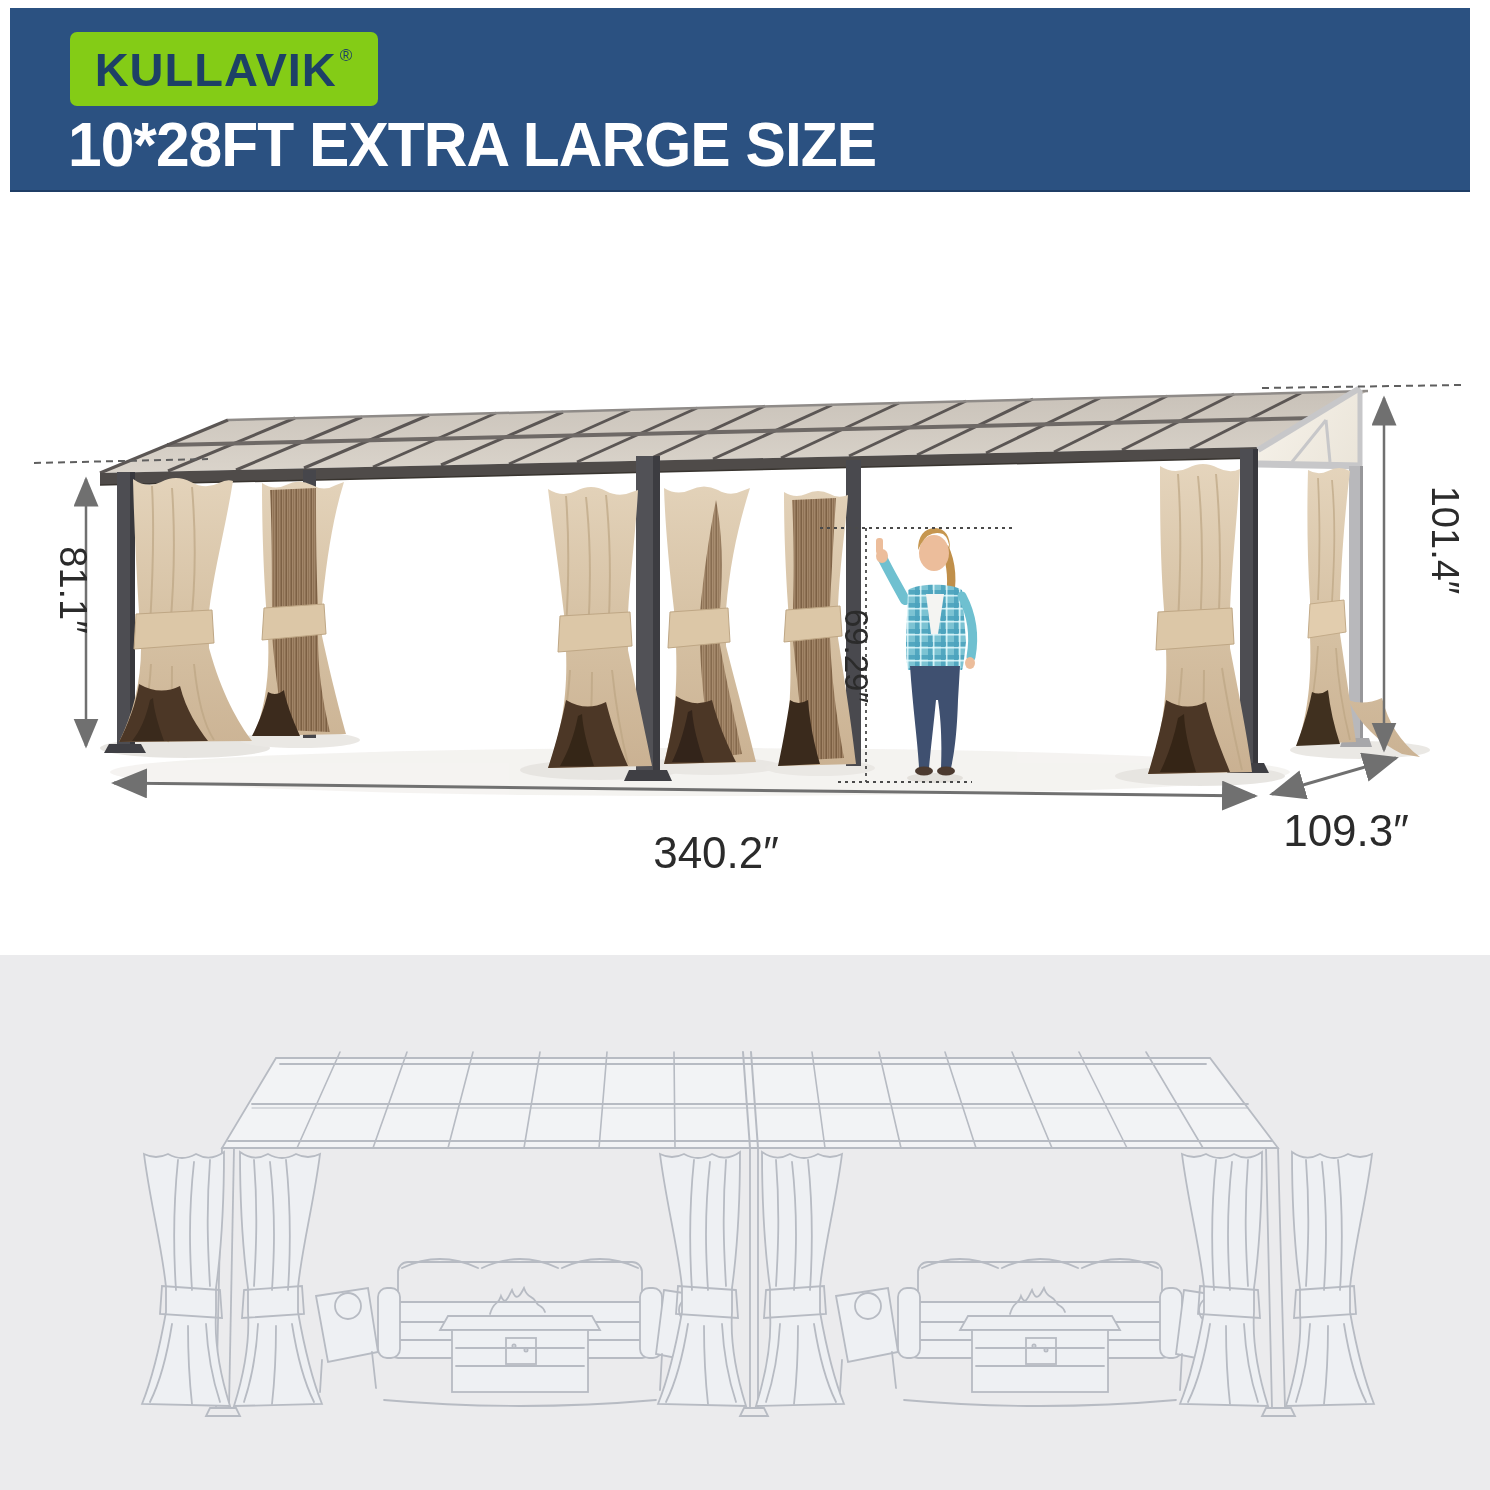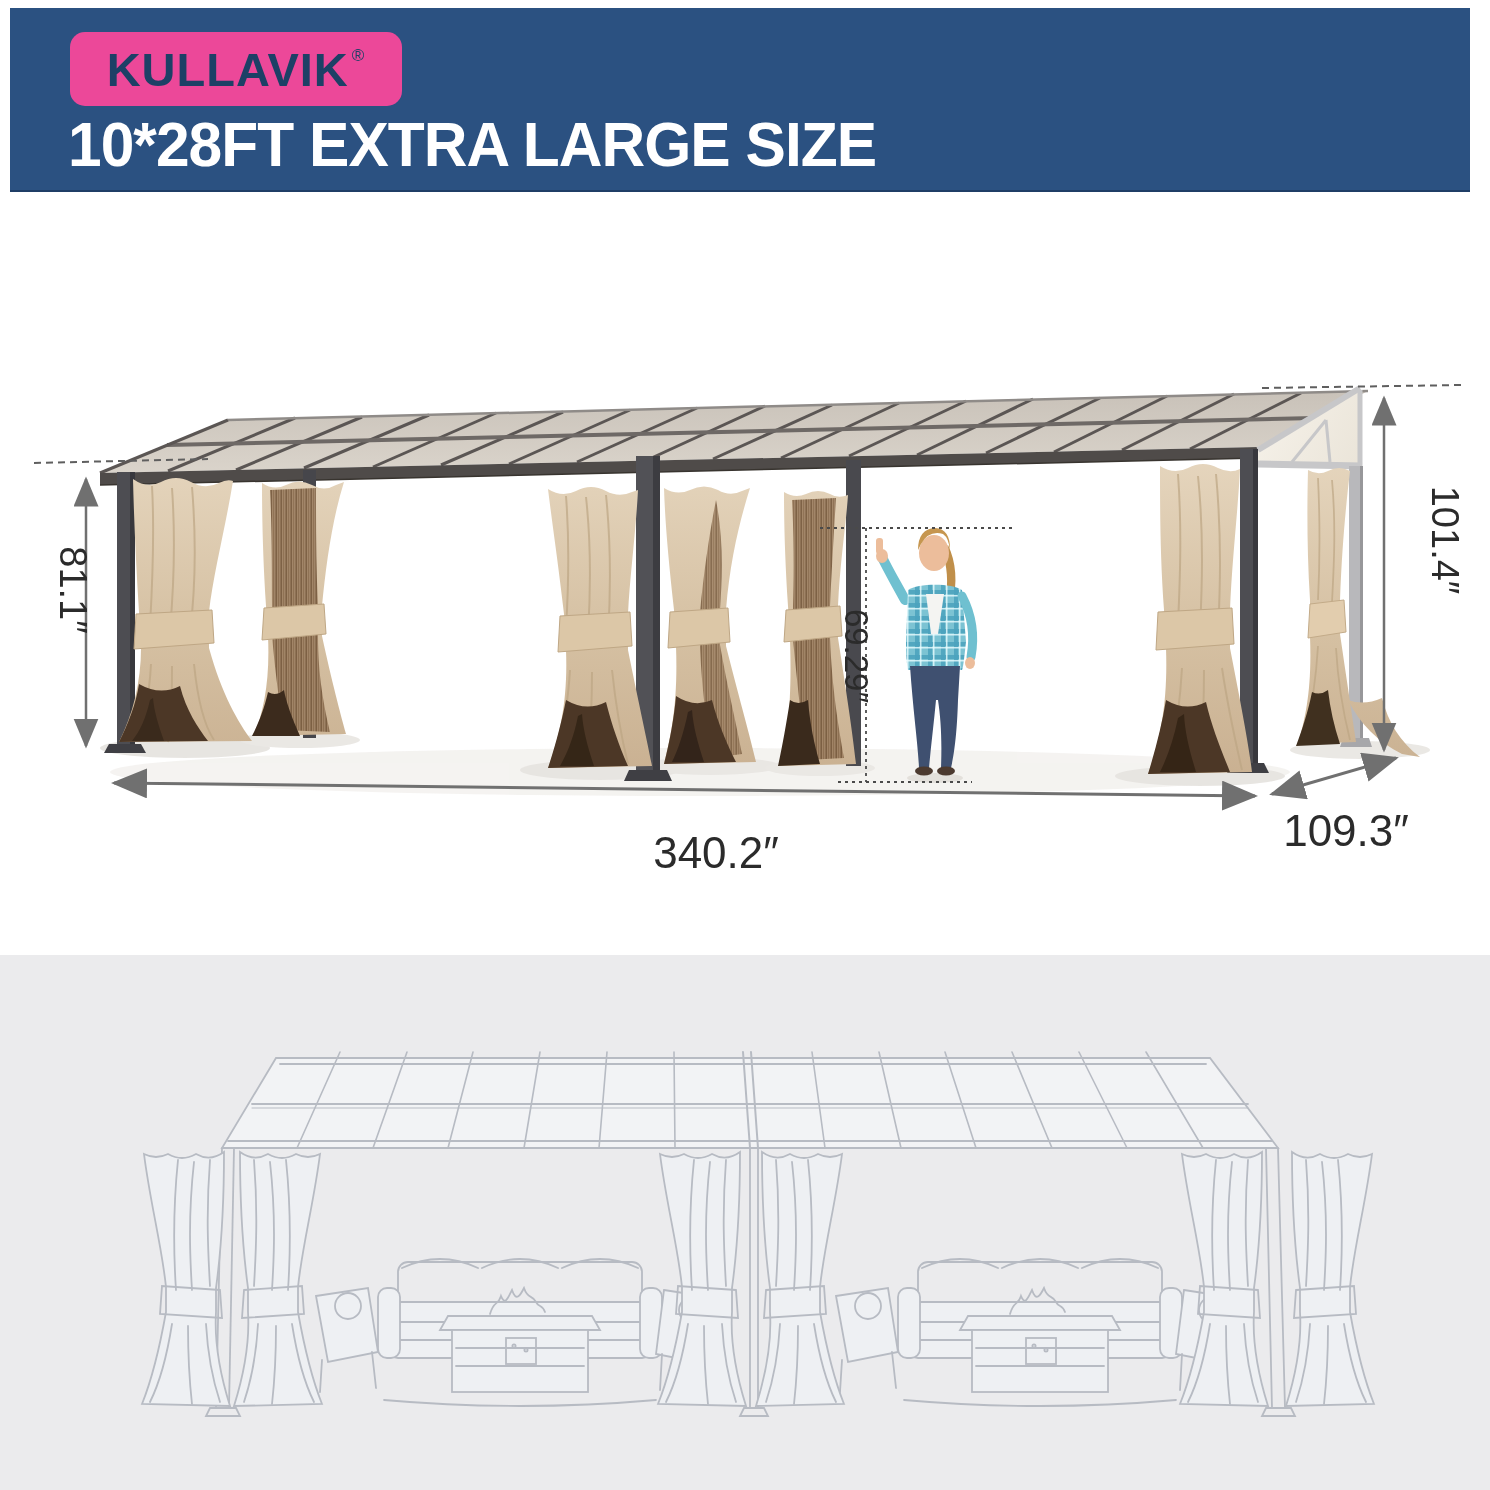--- a/index.html
+++ b/index.html
@@ -1,18 +1,18 @@
 <!DOCTYPE html>
 <html style="--banner-blue: #2b5181; --brand-navy: #1d4066; --headline-white: #ffffff; --annotation-text: #2b2b2b; --arrow-gray: #707070; --frame-dark: #4d4d52; --frame-light: #b9b9bc; --roof-beige: #d6cfc6; --curtain-beige: #d7c4aa; --curtain-brown: #4c3726; --mesh-brown: #9c7f61; --sketch-bg: #ebebed; --sketch-line: #b7bbc3;"><head>
 <meta charset="utf-8">
 <style>
   html,body{margin:0;padding:0;background:#ffffff;}
   body{width:1490px;height:1490px;position:relative;font-family:"Liberation Sans","DejaVu Sans",sans-serif;overflow:hidden;}
   .banner{position:absolute;left:10px;top:8px;width:1460px;height:182px;background:var(--banner-blue,#2b5181);border-bottom:3px solid #1f3e66;}
-  .logo-box{position:absolute;left:60px;top:24px;width:332px;height:74px;background:#ec4899;border-radius:15px;display:flex;align-items:center;justify-content:center;color:var(--brand-navy,#1d4066);font-size:47px;font-weight:700;letter-spacing:1px;}
+  .logo-box{position:absolute;left:60px;top:24px;width:308px;height:74px;background:#84cc16;border-radius:7px;display:flex;align-items:center;justify-content:center;color:var(--brand-navy,#1d4066);font-size:47px;font-weight:700;letter-spacing:1px;}
   .logo-box sup{font-size:17px;margin-left:3px;margin-top:-26px;font-weight:400;}
   .headline{position:absolute;left:58px;top:100px;color:var(--headline-white,#fff);font-size:63px;font-weight:700;letter-spacing:-1px;white-space:nowrap;transform:scaleX(.96);transform-origin:left center;}
   .stage-svg{position:absolute;left:0;top:0;}
   .sketch-svg{position:absolute;left:0;top:955px;}
   .dim-label{fill:var(--annotation-text,#2b2b2b);font-family:"Liberation Sans","DejaVu Sans",sans-serif;}
   .dim-line{stroke:var(--arrow-gray,#707070);}
   .sk{stroke:var(--sketch-line,#b7bbc3);fill:none;stroke-width:1.8;stroke-linecap:round;}
   .skf{stroke:var(--sketch-line,#b7bbc3);fill:#eef0f3;stroke-width:1.8;}
 </style>
 </head>

